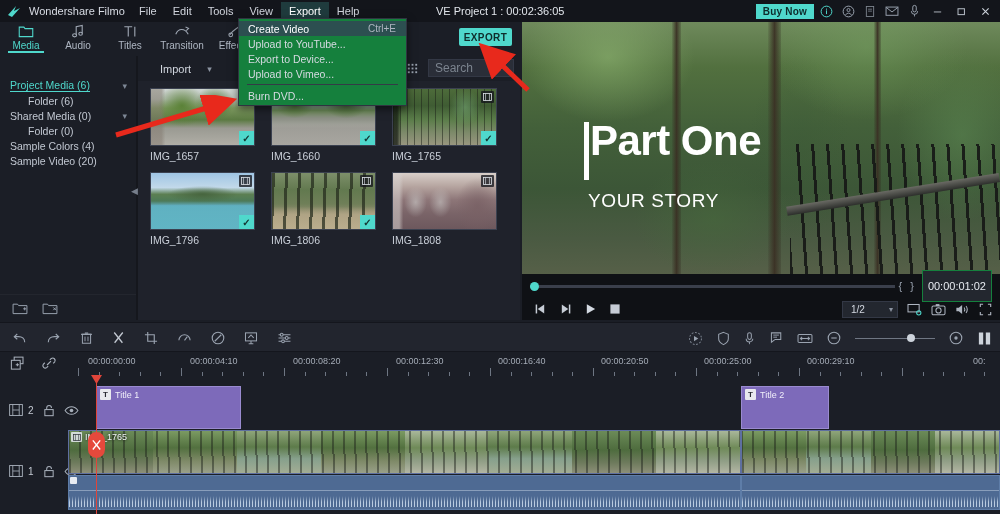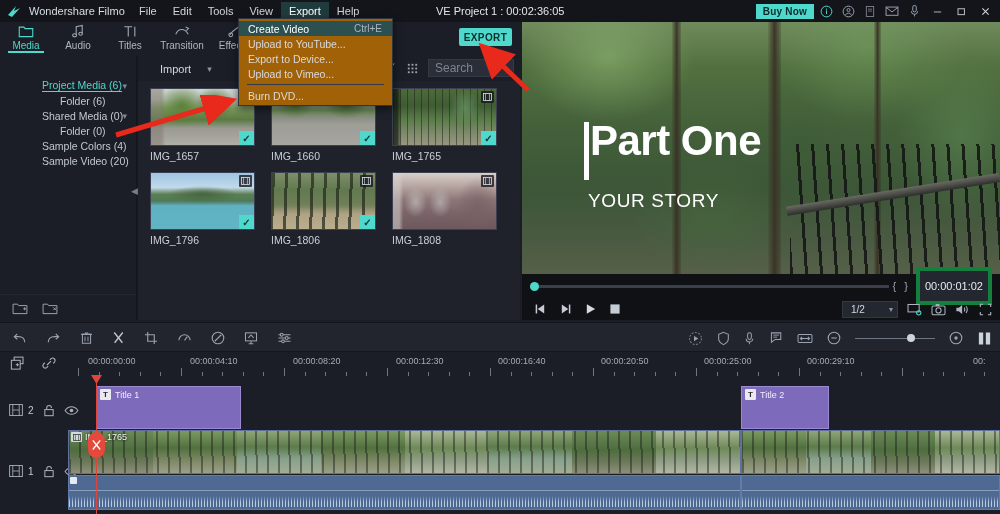--- a/index.html
+++ b/index.html
@@ -41,22 +41,22 @@
   .tb-ico {
     width: 20px; height: 20px; display: flex; align-items: center;
     justify-content: center; color: #9aa3b0; font-size: 12px;
   }
   .tb-ico.accent { color: #4fd8cc; }
   .wbtn { width: 22px; height: 20px; display: flex; align-items: center;
     justify-content: center; color: #b5bcc6; font-size: 12px; }
 
   
   .dropdown {
-    position: absolute; left: 238px; top: 18px; width: 155px;
-    background: #a16207; border: 1px solid #2f3440; z-index: 60;
+    position: absolute; left: 238px; top: 18px; width: 169px;
+    background: #15803d; border: 1px solid #2f3440; z-index: 60;
     padding: 2px 0; box-shadow: 0 3px 8px rgba(0,0,0,.55);
   }
   .dd-item {
     display: flex; justify-content: space-between; align-items: center;
     font-size: 10.5px; color: #d6dae2; padding: 3px 10px 3px 9px; height: 15px;
   }
   .dd-item.hl { background: #2c4f50; color: #ffffff; }
   .dd-item .sc { color: #aeb5c0; font-size: 10px; }
   .dd-sep { height: 1px; background: #343a46; margin: 3px 8px; }
 
@@ -74,21 +74,21 @@
   }
   .mtab .ic { height: 15px; display: flex; align-items: center; justify-content: center;
     color: #9fa7b3; }
   .mtab .lb { font-size: 10px; color: #aeb6c2; margin-top: 1px; }
   .mtab.sel .ic, .mtab.sel .lb { color: #4fd8cc; }
   .mtab.sel::after {
     content: ""; position: absolute; left: 8px; right: 8px; bottom: -2px;
     height: 2px; background: #4fd8cc;
   }
   .tree {
-    position: absolute; left: 0; top: 56px; width: 137px; padding-left: 32px;
+    position: absolute; left: 0; top: 56px; width: 137px;
   }
   .tree-row {
     display: flex; align-items: center; height: 15px; font-size: 10.5px;
     color: #c2c8d2; padding-left: 10px; position: relative;
   }
   .tree-row.sel { color: #4fd8cc; }
   .tree-row.sel .lbl { border-bottom: 1px solid #4fd8cc; }
   .tree-row.ind { padding-left: 28px; }
   .tree-row .chev { position: absolute; right: 10px; color: #7e8795; font-size: 9px; }
   .left-footer {
@@ -249,21 +249,21 @@
     position: absolute; left: 0; top: 252px; width: 478px; height: 24px;
     display: flex; align-items: center; padding: 0 8px;
   }
   .track-line { position: relative; flex: 1; height: 3px; background: #3a3f4b; }
   .track-knob {
     position: absolute; left: 0px; top: -3px; width: 9px; height: 9px;
     border-radius: 50%; background: #4fd8cc;
   }
   .brace { color: #9aa3b0; font-size: 11px; padding: 0 4px; }
   .tc-box {
-    background: #23272f; border: 4px solid #15803d; color: #e6eaf0;
+    background: #23272f; border: 1px solid #15803d; color: #e6eaf0;
     font-size: 11px; padding: 9px 5px; margin-left: 4px;
     font-family: "Liberation Sans", sans-serif;
   }
   .pv-controls {
     position: absolute; left: 0; top: 276px; width: 478px; height: 22px;
     display: flex; align-items: center;
   }
   .pc-left { display: flex; align-items: center; gap: 12px; padding-left: 12px; }
   .pc-right { position: absolute; right: 8px; display: flex; align-items: center; gap: 9px; }
   .ratio-sel {

